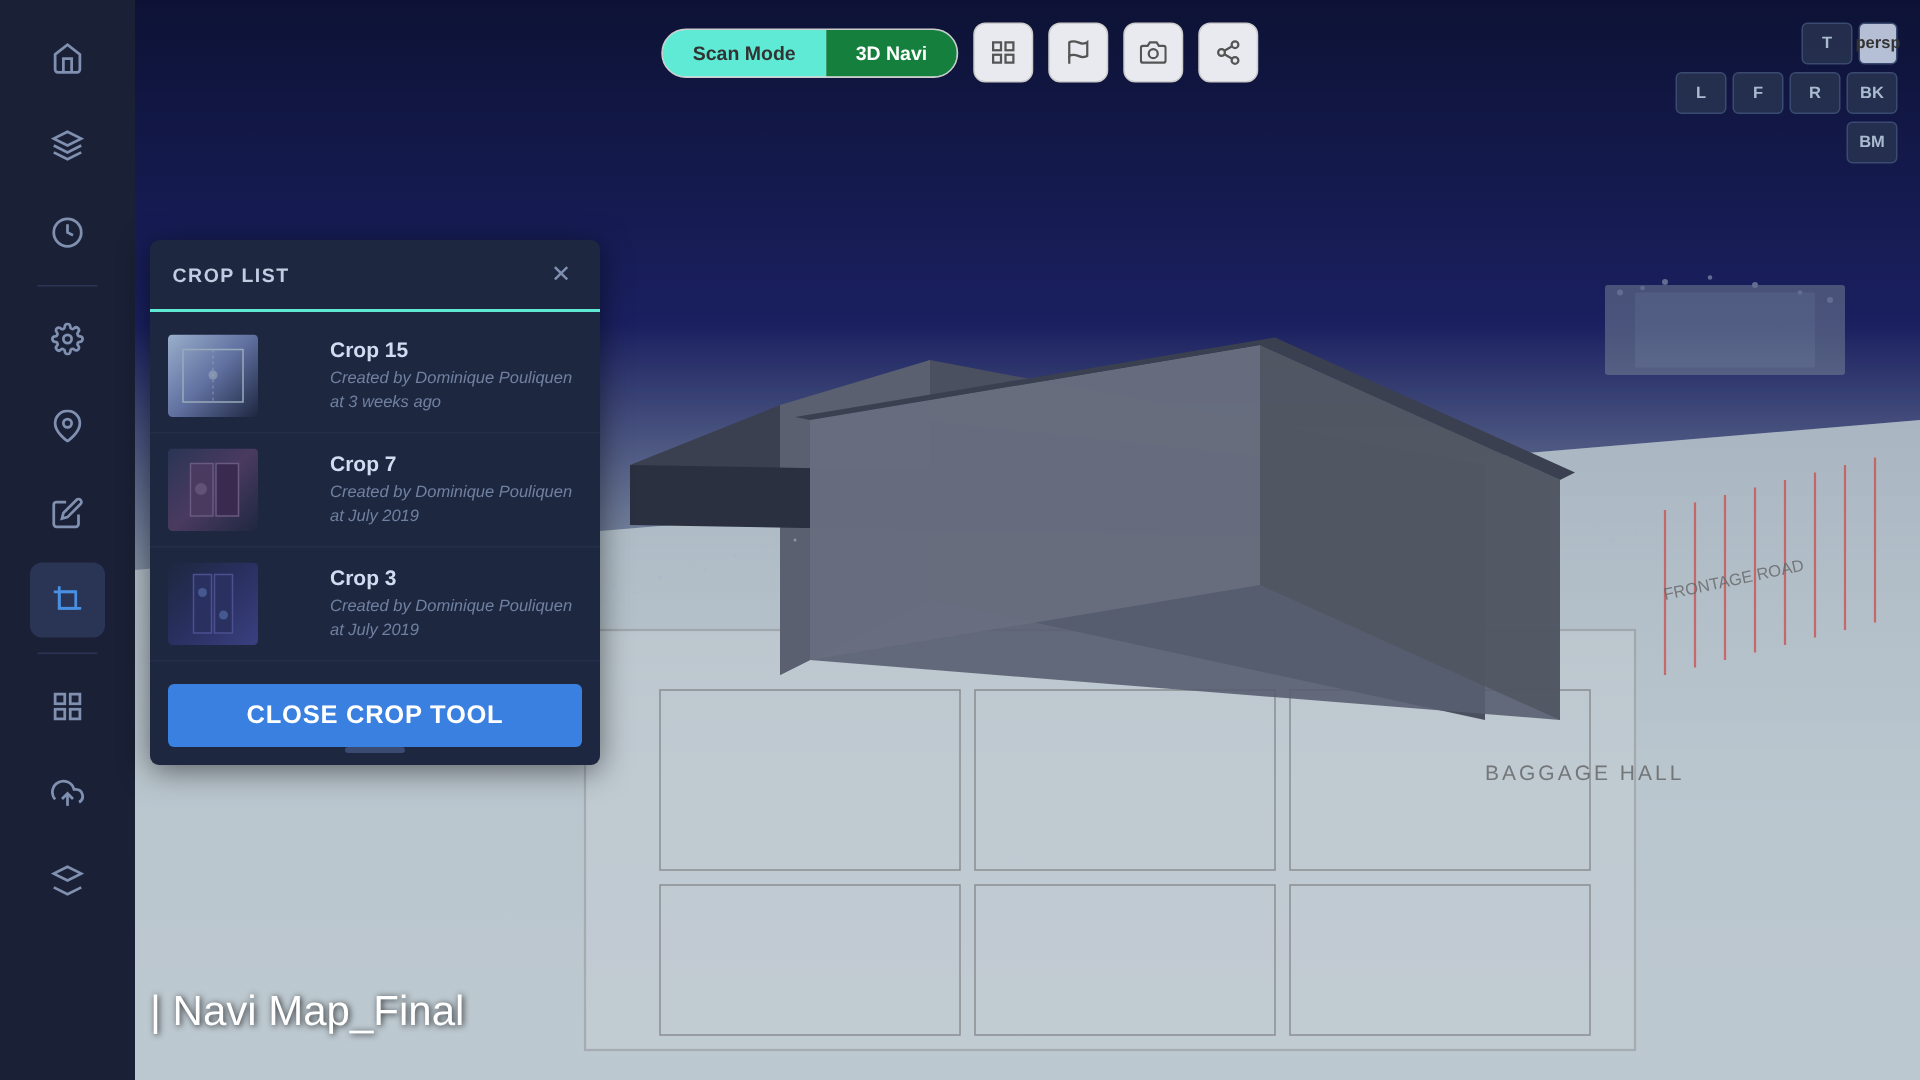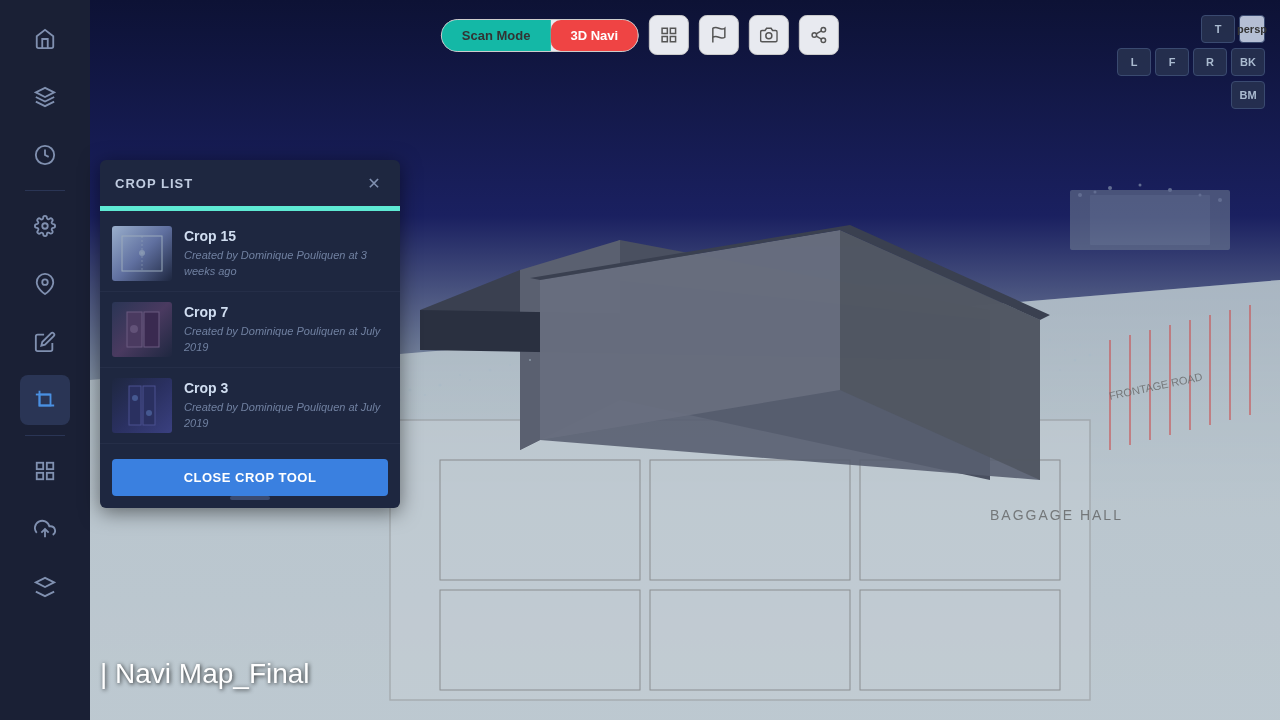--- a/index.html
+++ b/index.html
@@ -84,29 +84,28 @@
     .mode-btn {
       padding: 8px 20px;
       font-size: 13px;
       font-weight: 600;
       cursor: pointer;
       border: none;
       outline: none;
     }
 
     .mode-btn.scan {
-      background: #14b8a6;
+      background: #5eead4;
       color: #333;
       text-align: center;
     }
 
     .mode-btn.navi {
-      background: #ef4444;
+      background: #15803d;
       color: white;
-      border-radius: 10px;
     }
 
     .toolbar-icon-btn {
       width: 40px;
       height: 40px;
       background: #e8eaf0;
       border-radius: 8px;
       display: flex;
       align-items: center;
       justify-content: center;
@@ -165,21 +164,21 @@
       z-index: 30;
       overflow: hidden;
       box-shadow: 0 4px 20px rgba(0,0,0,0.5);
     }
 
     .crop-panel-header {
       display: flex;
       align-items: center;
       justify-content: space-between;
       padding: 12px 15px;
-      border-bottom: 5px solid #5eead4;
+      border-bottom: 2px solid #5eead4;
     }
 
     .crop-panel-title {
       color: #c0cce0;
       font-size: 13px;
       font-weight: 700;
       letter-spacing: 1px;
     }
 
     .crop-panel-close {
@@ -235,20 +234,21 @@
     .crop-thumb-2 {
       background: linear-gradient(135deg, #2a3555 0%, #4a3a60 50%, #1e2740 100%);
     }
 
     .crop-thumb-1 {
       background: linear-gradient(135deg, #1e2740 0%, #2a3060 50%, #3a4080 100%);
     }
 
     .crop-info {
       flex: 1;
+      margin-left: 36px;
     }
 
     .crop-name {
       color: #d0ddf0;
       font-size: 14px;
       font-weight: 600;
       margin-bottom: 4px;
     }
 
     .crop-meta {
@@ -257,21 +257,21 @@
       line-height: 1.4;
       font-style: italic;
     }
 
     .close-crop-btn {
       margin: 10px 12px 12px;
       width: calc(100% - 24px);
       padding: 11px;
       background: #3a80e0;
       color: #fff;
-      font-size: 13px;
+      font-size: 17px;
       font-weight: 700;
       letter-spacing: 0.5px;
       border: none;
       border-radius: 4px;
       cursor: pointer;
       text-align: center;
     }
 
     
     .site-name {

